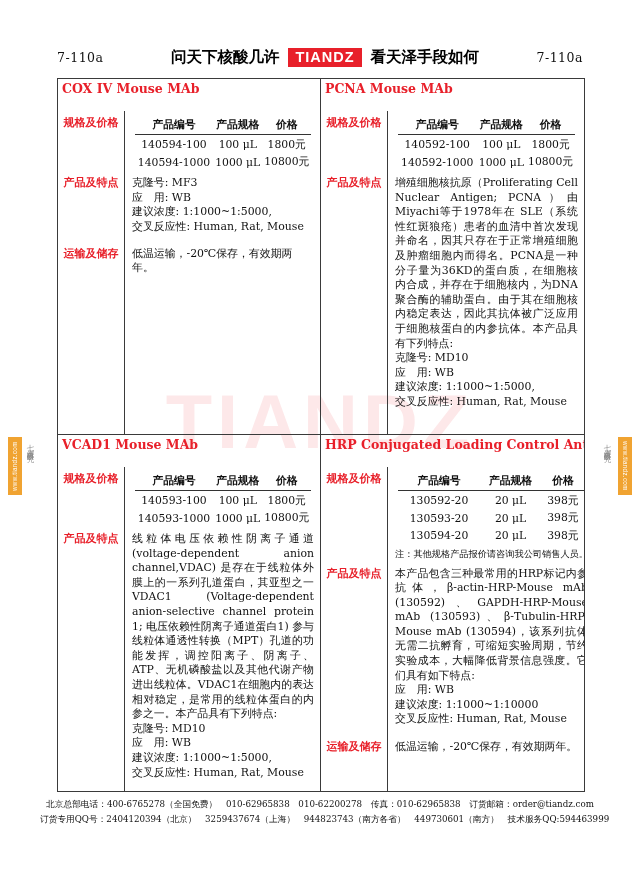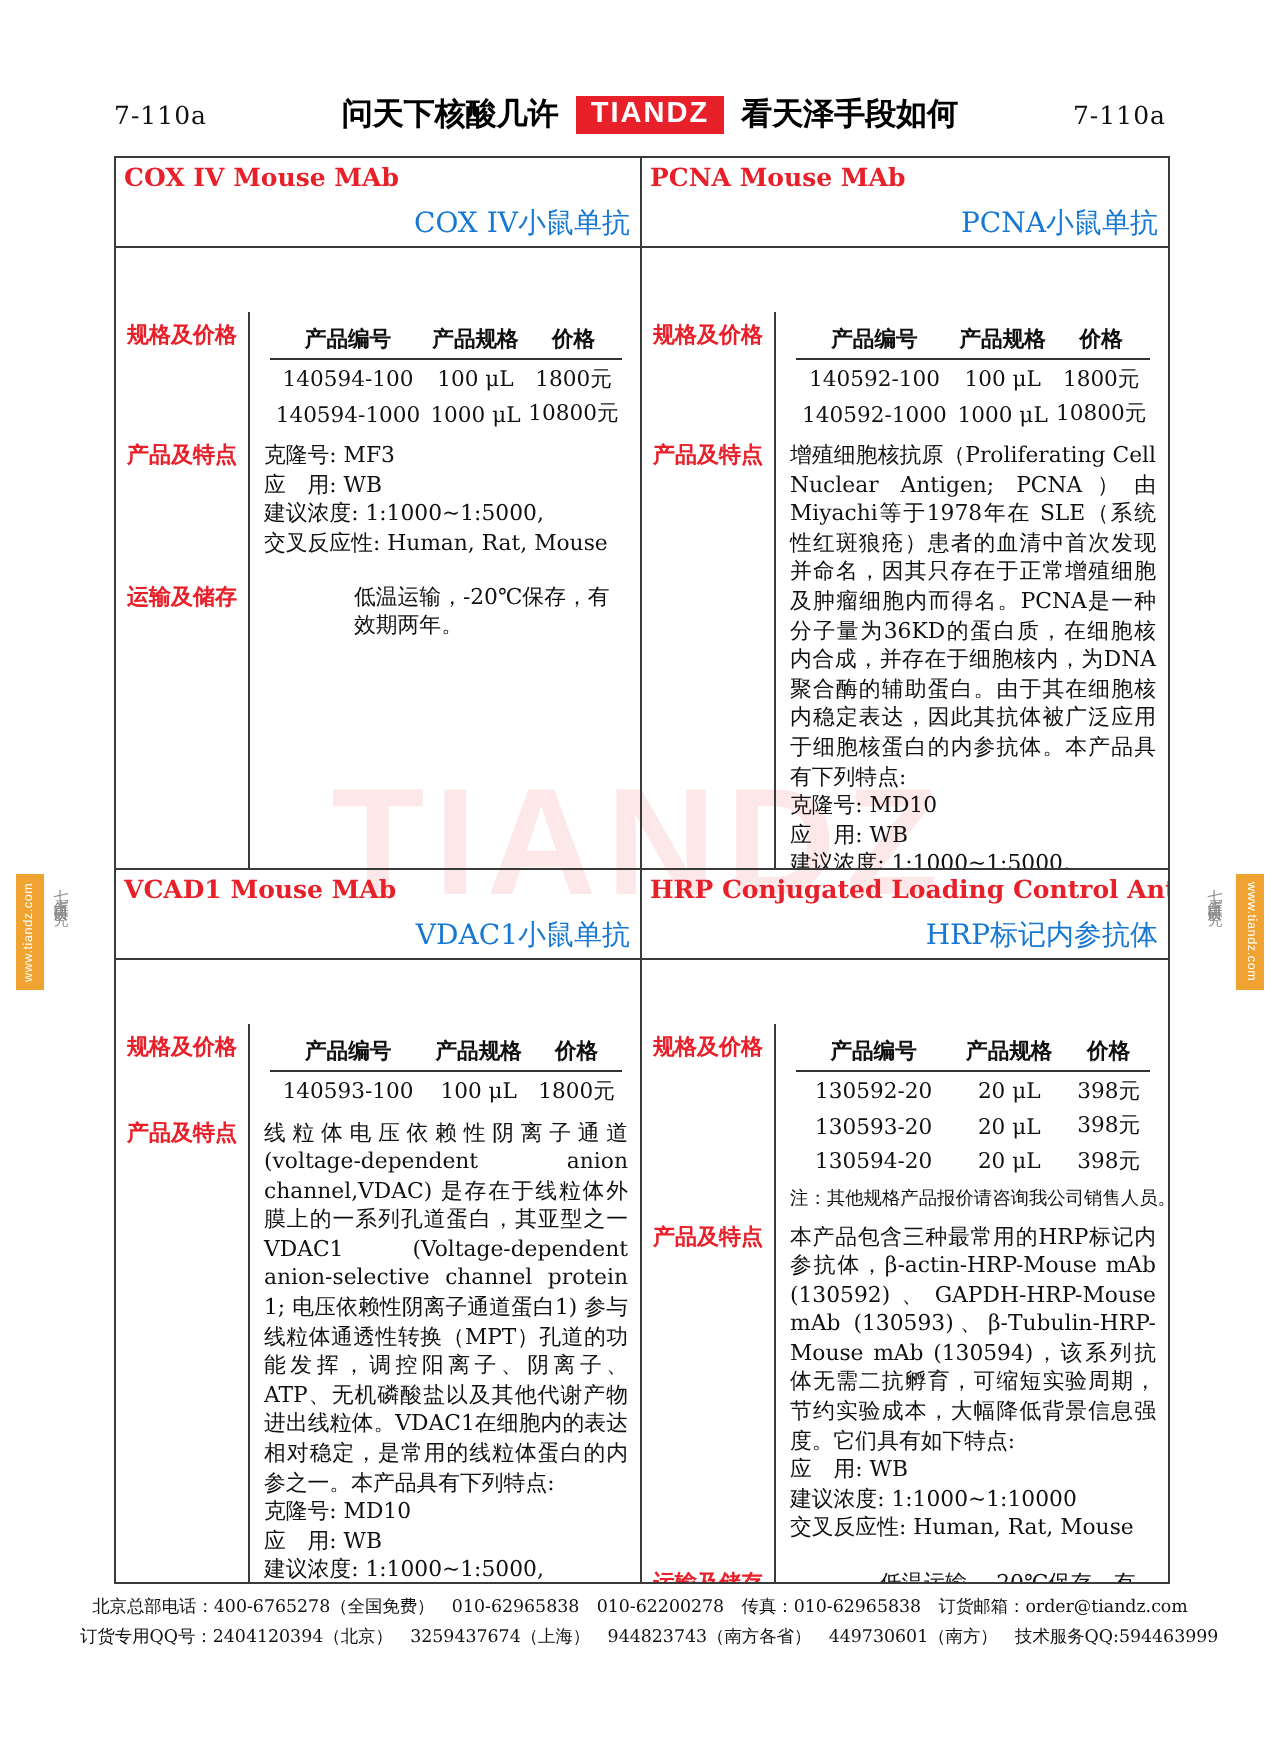--- a/index.html
+++ b/index.html
@@ -11,40 +11,40 @@
   .motto{display:flex;align-items:center;gap:9px;font-family:"Liberation Sans",sans-serif;font-weight:bold;font-size:15.5px;color:#000;padding-left:10px;}
   .logo{background:#e8202a;color:#fff;font-family:"Liberation Sans",sans-serif;font-weight:bold;
         font-size:14.5px;letter-spacing:1px;padding:1px 7px 2px;}
   
   .watermark{position:absolute;left:50%;top:378px;transform:translateX(-50%);z-index:0;
              font-family:"Liberation Sans",sans-serif;font-weight:bold;font-size:76px;letter-spacing:5px;
              color:rgba(232,32,42,0.10);white-space:nowrap;}
   
   .maintable{position:absolute;left:57px;top:78px;width:526px;height:712px;z-index:1;
              border:1.5px solid #3a3a3a;display:grid;grid-template-columns:1fr 1fr;grid-template-rows:1fr 1fr;}
-  .quad{overflow:hidden;display:flex;flex-direction:column;background:transparent;}
+  .quad{overflow:hidden;display:flex;flex-direction:row;background:transparent;}
   .qleft{border-right:1px solid #3a3a3a;}
   .qtop{border-bottom:1px solid #3a3a3a;}
   .qtitle{height:44px;flex-shrink:0;border-bottom:1px solid #3a3a3a;position:relative;}
   .qtitle .en{position:absolute;top:2px;left:4px;color:#e8202a;font-weight:bold;font-size:12.5px;white-space:nowrap;}
   .qtitle .cn{position:absolute;bottom:2px;right:5px;color:#1678d3;font-size:14px;white-space:nowrap;}
   .qbody{flex:1;position:relative;display:flex;flex-direction:column;margin-top:32px;}
   .vrule{position:absolute;left:66px;top:0;bottom:0;width:1px;background:#3a3a3a;}
   .row{display:flex;align-items:flex-start;}
   .labelcell{width:66px;flex-shrink:0;text-align:center;color:#e8202a;font-weight:bold;font-size:11px;line-height:14px;}
   .content{flex:1;padding:0 6px 0 8px;min-width:0;}
   .row.spec{padding-top:5px;}
   .pricetable{width:97%;margin:1px auto 0;border-collapse:collapse;font-size:10.8px;}
   .pricetable th{font-weight:bold;border-bottom:1px solid #333;padding:1px 0 2px;text-align:center;white-space:nowrap;}
   .pricetable td{padding:2.5px 0 1px;text-align:center;white-space:nowrap;}
   .note{font-size:9.2px;margin-top:4px;text-align:left;white-space:nowrap;}
   .row.feat{padding-top:6px;}
   .desc{font-size:10.9px;line-height:14.6px;text-align:justify;}
   .specline{font-size:10.9px;line-height:14.6px;white-space:nowrap;}
-  .row.ship{margin-top:13px;gap:45px;}
+  .row.ship{margin-top:13px;}
   .shiptext{font-size:10.9px;line-height:14px;}
   
   .footer{position:absolute;left:50%;transform:translateX(-50%);top:797px;width:560px;text-align:center;z-index:2;
           font-size:8.7px;line-height:14.5px;color:#111;white-space:nowrap;}
   
   .sidetab-orange{position:absolute;width:14px;height:58px;background:#f0a331;top:437px;z-index:2;}
   .sidetab-orange span{display:block;width:100%;height:100%;writing-mode:vertical-rl;text-align:center;
           color:#fff;font-family:"Liberation Sans",sans-serif;font-size:6.3px;line-height:14px;letter-spacing:.3px;}
   .sidetab-orange.left{left:8px;}
   .sidetab-orange.left span{transform:rotate(180deg);}
@@ -186,20 +186,25 @@
                 <th>产品规格</th>
                 <th>价格</th>
               </tr>
                 </thead>
               <tbody>
                 <tr>
                   <td>140593-100</td>
                   <td>100 μL</td>
                   <td>1800元</td>
                 </tr>
+                <tr>
+                  <td>140593-1000</td>
+                  <td>1000 μL</td>
+                  <td>10800元</td>
+                </tr>
               </tbody>
             </table>
           </div>
         </div>
         <div class="row feat">
           <div class="labelcell">产品及特点</div>
           <div class="content">
             <div class="desc">线粒体电压依赖性阴离子通道 (voltage-dependent anion channel,VDAC) 是存在于线粒体外膜上的一系列孔道蛋白，其亚型之一VDAC1 (Voltage-dependent anion-selective channel protein 1; 电压依赖性阴离子通道蛋白1) 参与线粒体通透性转换（MPT）孔道的功能发挥，调控阳离子、阴离子、ATP、无机磷酸盐以及其他代谢产物进出线粒体。VDAC1在细胞内的表达相对稳定，是常用的线粒体蛋白的内参之一。本产品具有下列特点:</div>
             <div class="specline">克隆号: MD10</div>
             <div class="specline">应　用: WB</div>

